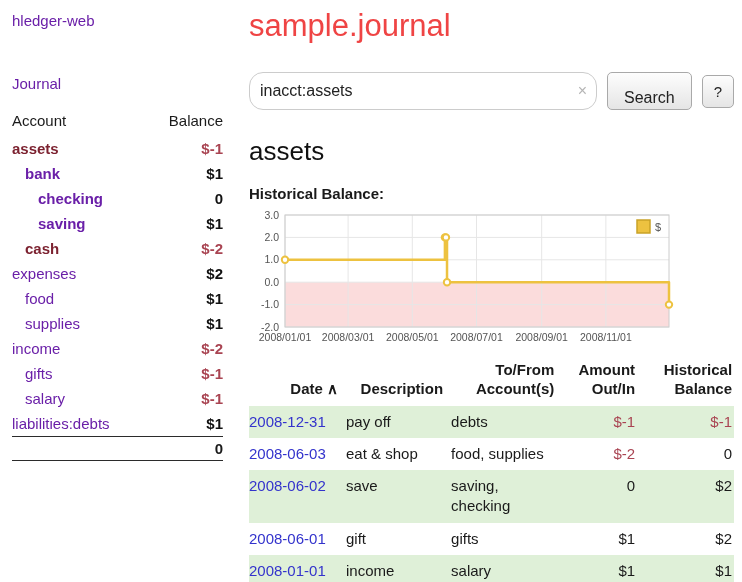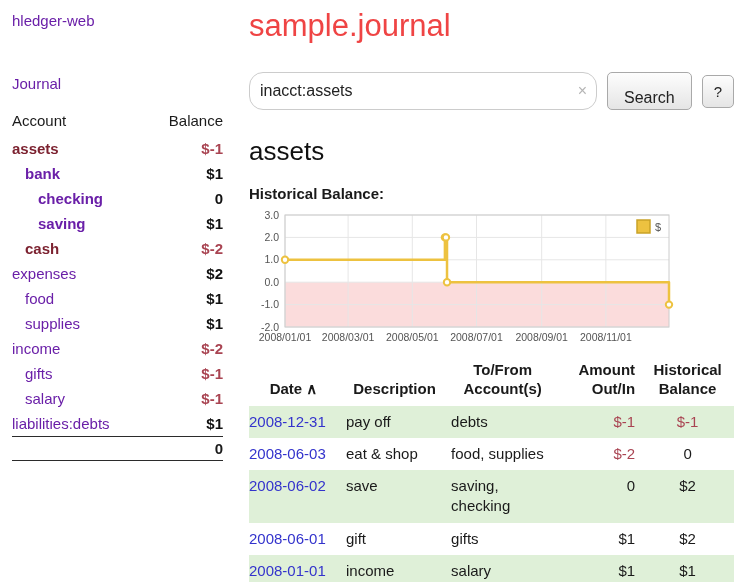--- a/index.html
+++ b/index.html
@@ -52,24 +52,24 @@
   }
   .btn.help { height: 33px; padding: 0 11px; font-size: 15px; }
 
   h2.account-heading { font-size: 26px; font-weight: normal; margin: 0 0 18px 0; color: #111; }
   .chart-title { font-weight: bold; font-size: 15px; margin-bottom: 5px; }
   svg.chart { display: block; }
   svg.chart text { font-family: "Liberation Sans", sans-serif; }
 
   
   table.register { border-collapse: collapse; font-size: 15px; margin-top: 12px; width: 100%; table-layout: fixed; }
-  .register th { font-weight: bold; text-align: center; vertical-align: bottom; padding: 2px 8px 7px 0; line-height: 1.25; }
+  .register th { font-weight: bold; text-align: right; vertical-align: bottom; padding: 2px 8px 7px 0; line-height: 1.25; }
   .register th.right, .register td.right { text-align: right; }
   .register td { padding: 6px 8px 6px 0; vertical-align: top; line-height: 1.35; }
-  .register th:last-child, .register td:last-child { padding-right: 2px; text-align: center; }
+  .register th:last-child, .register td:last-child { padding-right: 2px; }
   .register tr.hl { background: var(--row-highlight-green); }
   .register th:nth-child(1) { width: 96px; }
   .register th:nth-child(2) { width: 104px; }
   .register th:nth-child(3) { width: 110px; }
   .register th:nth-child(4) { width: 80px; }
   .register th:nth-child(5) { width: 90px; }
   .datelink { color: var(--date-link-blue); cursor: pointer; }
   .register td.neg { color: var(--negative-red); }
   .sort { font-weight: bold; }
 </style>

